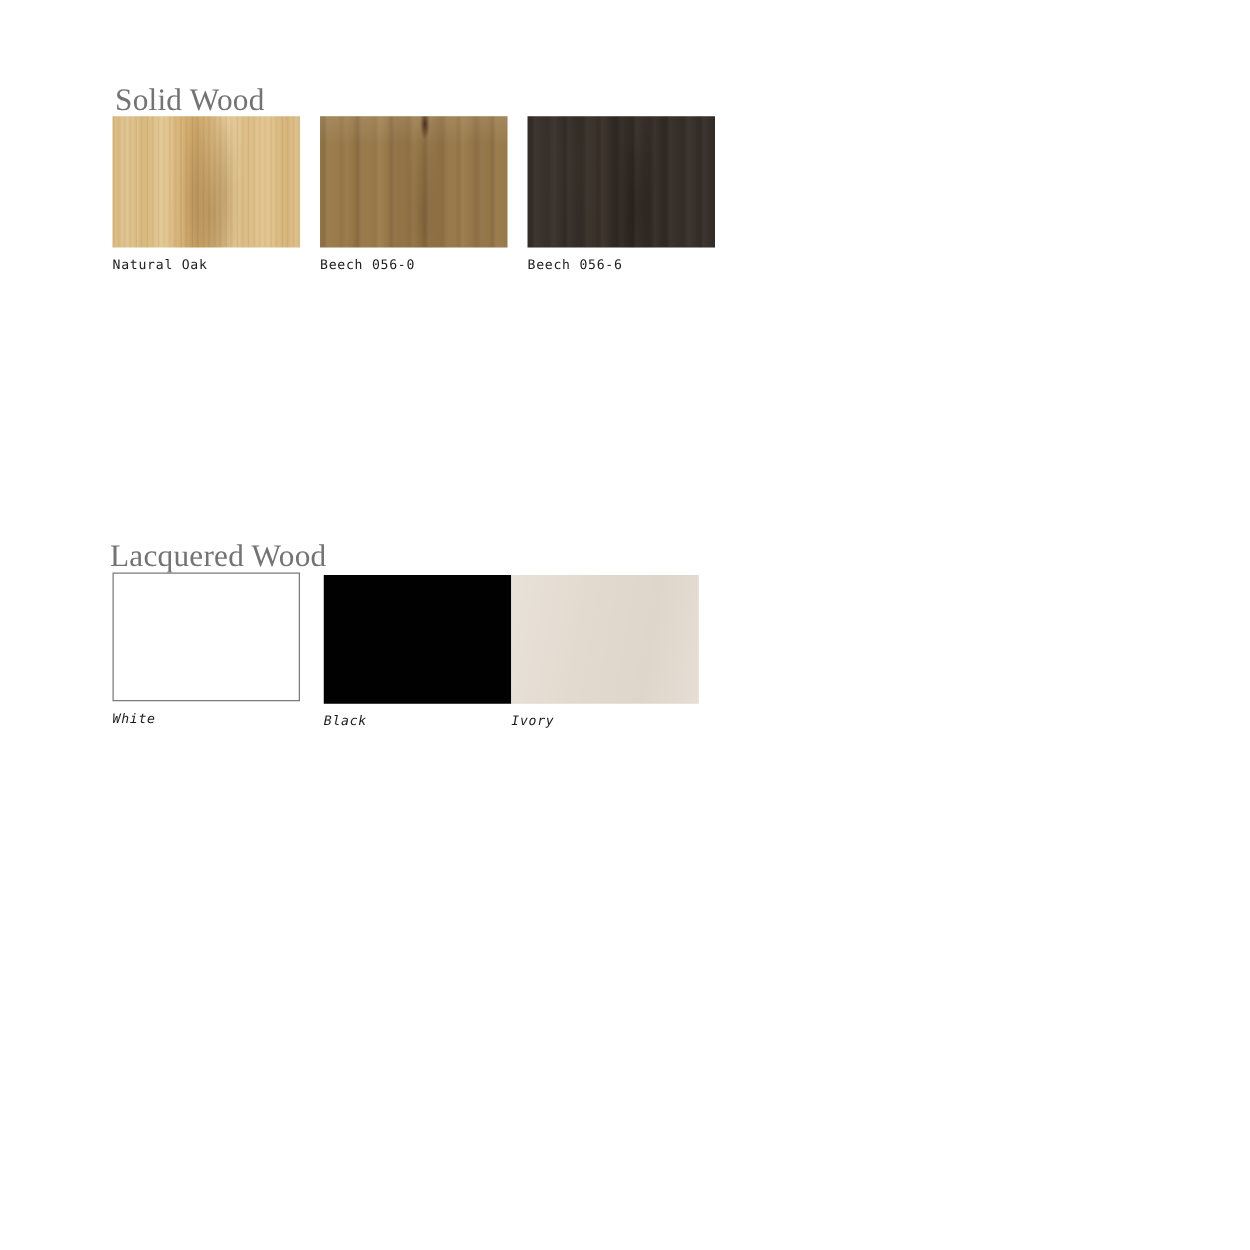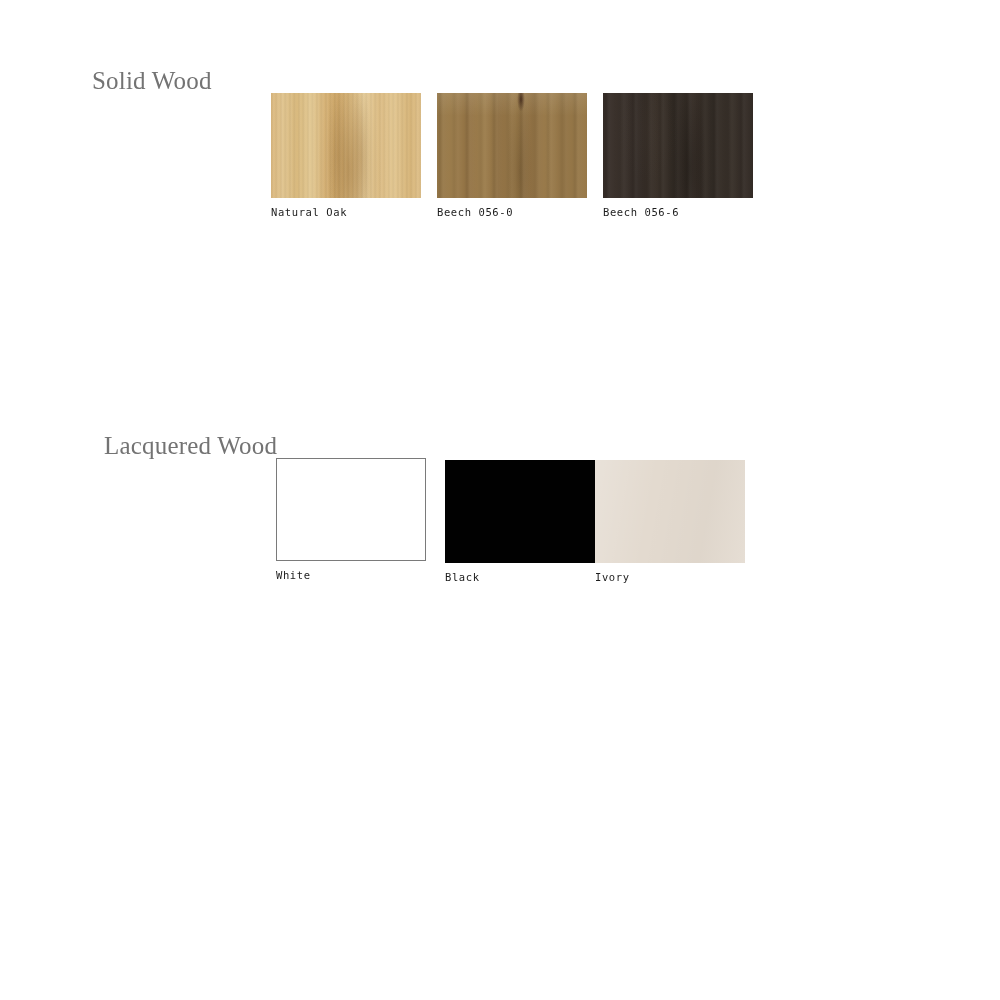--- a/index.html
+++ b/index.html
@@ -25,40 +25,39 @@
   .section-title {
     position: absolute;
     font-family: "Liberation Serif", serif;
     font-size: 25px;
     font-weight: 400;
     color: #737373;
     letter-spacing: 0.2px;
     white-space: nowrap;
   }
   #title-solid   { left: 92px; top: 46px; }
-  #title-lacquer { left: 104px; top: 411px; }
+  #title-lacquer { left: 88px; top: 411px; }
 
   
   .swatch-grid {
     position: absolute;
     display: flex;
     flex-wrap: wrap;
-    justify-content: center;
   }
   #grid-solid   { left: 90px; top: 93px;  width: 860px; }
   #grid-lacquer { left: 90px; top: 458px; width: 860px; }
 
   .swatch-cell {
     position: relative;
     width: 150px;
     margin-right: 16px;
     margin-bottom: 29px;
     box-sizing: border-box;
   }
-  #grid-lacquer .swatch-cell { margin-right: 19px; }
+  #grid-lacquer .swatch-cell { margin-right: 19px; font-style: italic; }
 
   .swatch-chip {
     width: 150px;
     height: 105px;
     position: relative;
     overflow: hidden;
     background-color: #cccccc;
   }
   #grid-lacquer .swatch-chip { height: 103px; }
 

